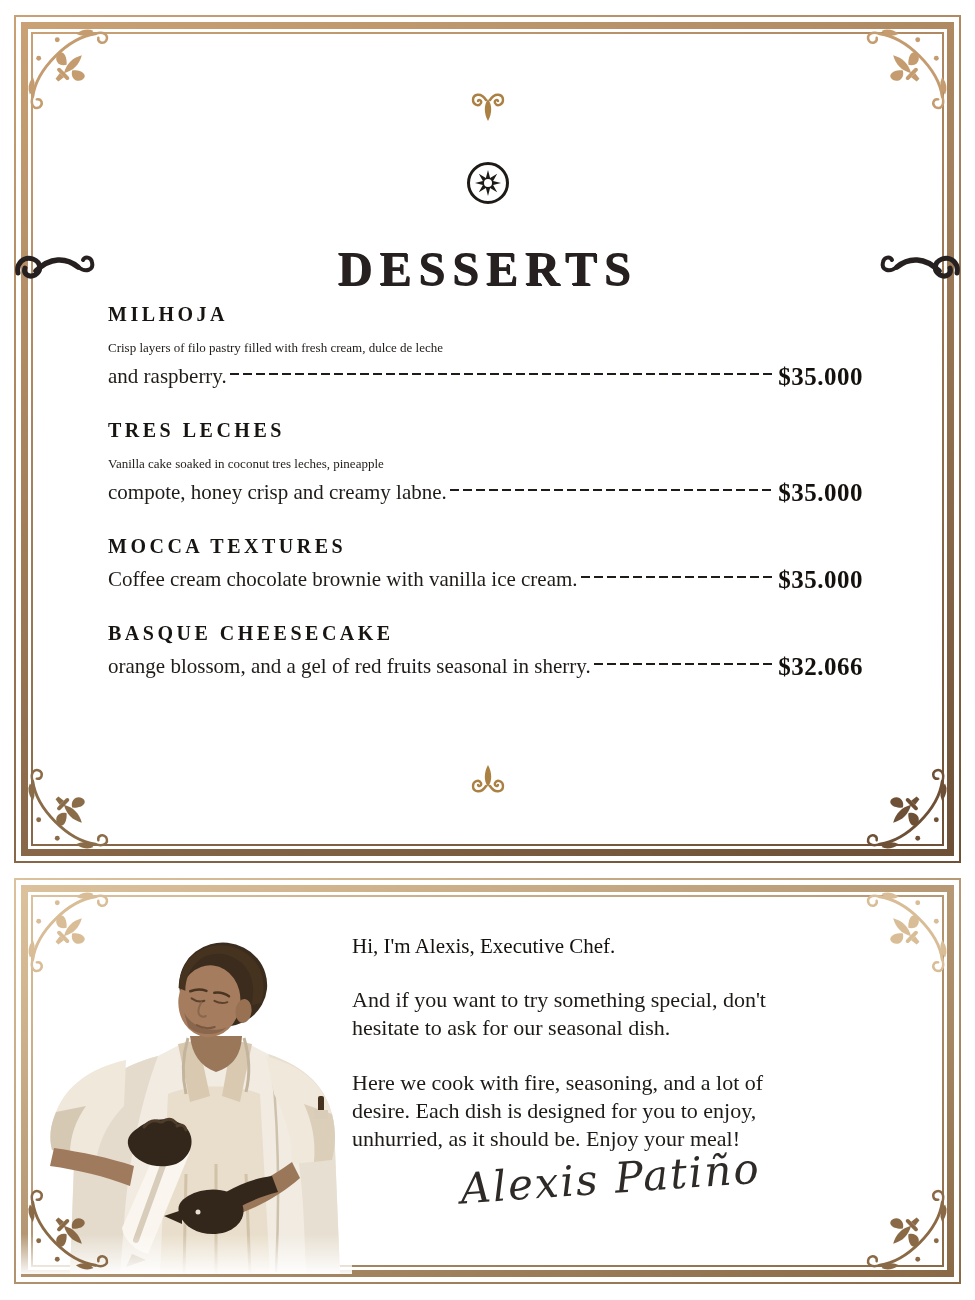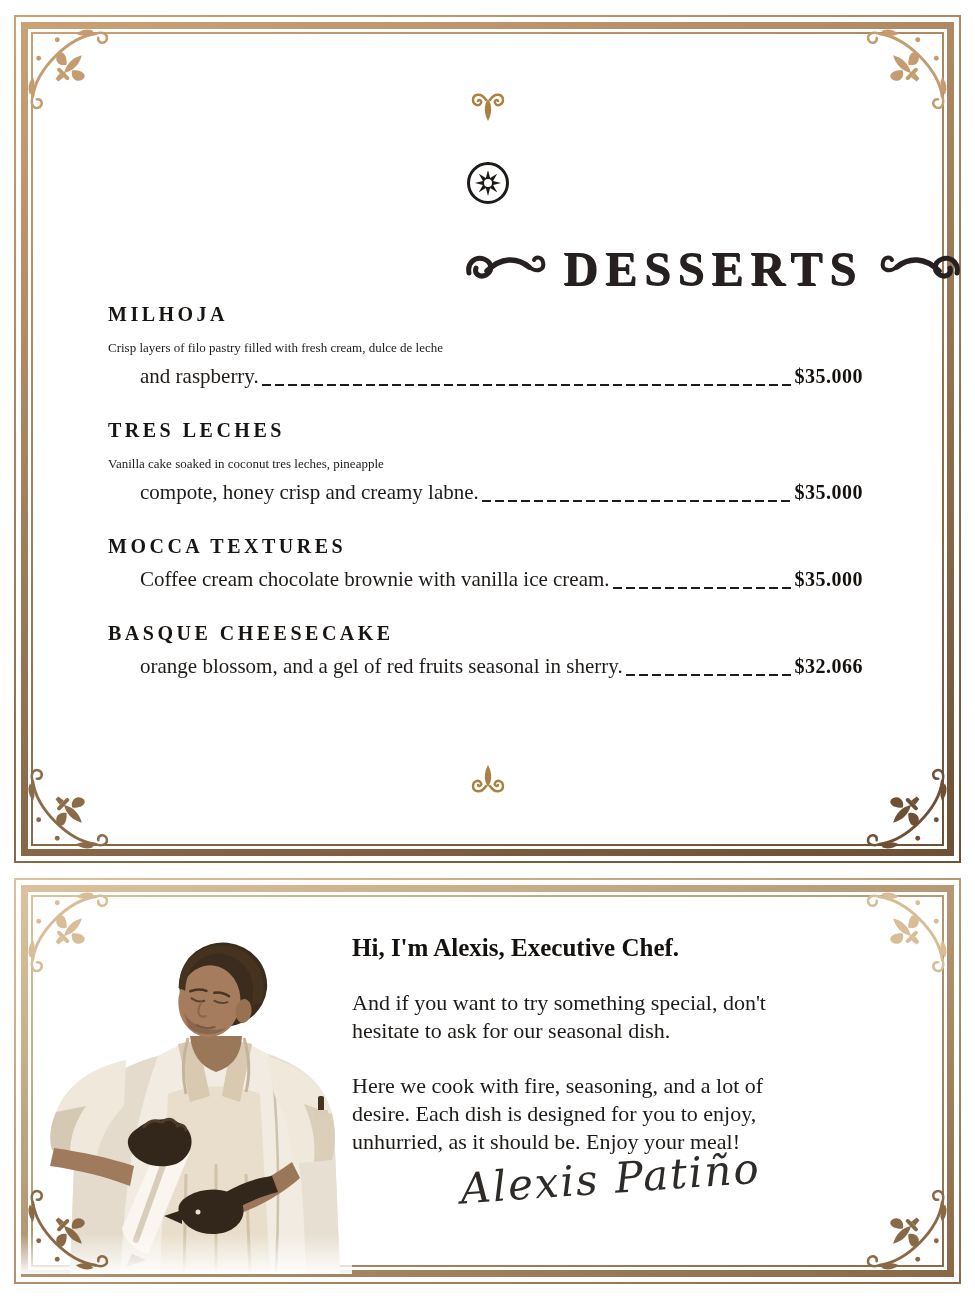--- a/index.html
+++ b/index.html
@@ -22,40 +22,40 @@
   .panel-top .c-tl,.panel-top .c-tr{color:#c49c70;}
   .panel-top .c-bl{color:#8a6c48;}
   .panel-top .c-br{color:#6d5036;}
   .panel-bottom .c-tl,.panel-bottom .c-tr{color:#d8bd96;}
   .panel-bottom .c-bl,.panel-bottom .c-br{color:#8a6a46;}
 
   
   .orn-top{position:absolute;left:50%;top:76px;transform:translateX(-50%);z-index:2;}
   .orn-bottom{position:absolute;left:50%;top:748px;transform:translateX(-50%) scaleY(-1);z-index:2;}
   .star-badge{position:absolute;left:50%;top:146px;transform:translateX(-50%);z-index:2;}
-  .title-row{position:absolute;left:0;right:0;top:198px;display:flex;justify-content:flex-end;
-             align-items:center;gap:14px;z-index:2;}
+  .title-row{position:absolute;left:0;right:0;top:198px;display:flex;justify-content:space-between;
+             align-items:center;gap:28px;z-index:2;}
   .menu-title{font-size:48px;font-weight:bold;letter-spacing:7px;color:#262120;line-height:1;
               font-family:"Liberation Serif",serif;text-shadow:1px 1px 0 #262120;}
   .flourish{color:#262120;}
 
   .menu-list{position:absolute;left:94px;right:98px;top:288px;z-index:2;}
   .menu-item{margin-bottom:28px;}
   .item-name{font-weight:bold;font-size:20px;letter-spacing:3.5px;color:#171412;margin-bottom:7px;}
   .item-desc{font-size:13px;line-height:29px;white-space:pre-line;color:#1f1b18;}
-  .item-last{display:flex;align-items:flex-end;font-size:21px;line-height:29px;margin-left:32px;}
+  .item-last{display:flex;align-items:center;font-size:21px;line-height:29px;}
   .desc-tail{white-space:nowrap;}
   .leader{flex:1 1 auto;min-width:26px;height:2.5px;margin:0 3px 5px 3px;
           background:repeating-linear-gradient(to right,#1f1b18 0 9px,transparent 9px 13px);}
-  .price{font-weight:bold;font-size:20px;white-space:nowrap;letter-spacing:.5px;color:#14100d;}
+  .price{font-weight:bold;font-size:25px;white-space:nowrap;letter-spacing:.5px;color:#14100d;}
 
   
   .chef-illustration{position:absolute;left:6px;top:46px;width:332px;height:350px;z-index:2;}
   .chef-text{position:absolute;left:338px;top:56px;width:578px;z-index:2;}
-  .greeting{font-weight:bold;font-size:25px;margin:0 0 27px 0;color:#14100d;}
+  .greeting{font-weight:normal;font-size:21px;margin:0 0 27px 0;color:#14100d;}
   .para{font-size:22px;line-height:28px;white-space:pre-line;margin:0 0 27px 0;color:#1d1a17;}
   .signature{position:absolute;left:446px;top:276px;z-index:2;font-style:italic;
              font-family:"DejaVu Serif",serif;font-size:42px;color:#2e2a27;
              letter-spacing:2px;transform:rotate(-4deg);}
 </style>
 </head>
 <body>
 
 <svg width="0" height="0" style="position:absolute" aria-hidden="true">
   <defs>

